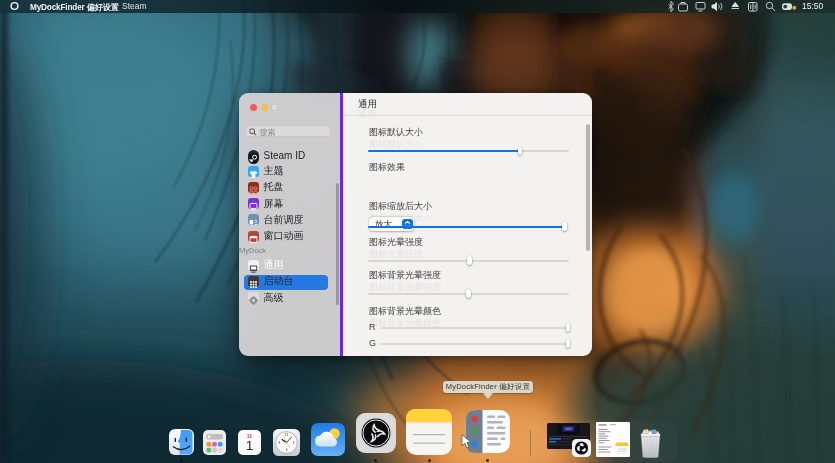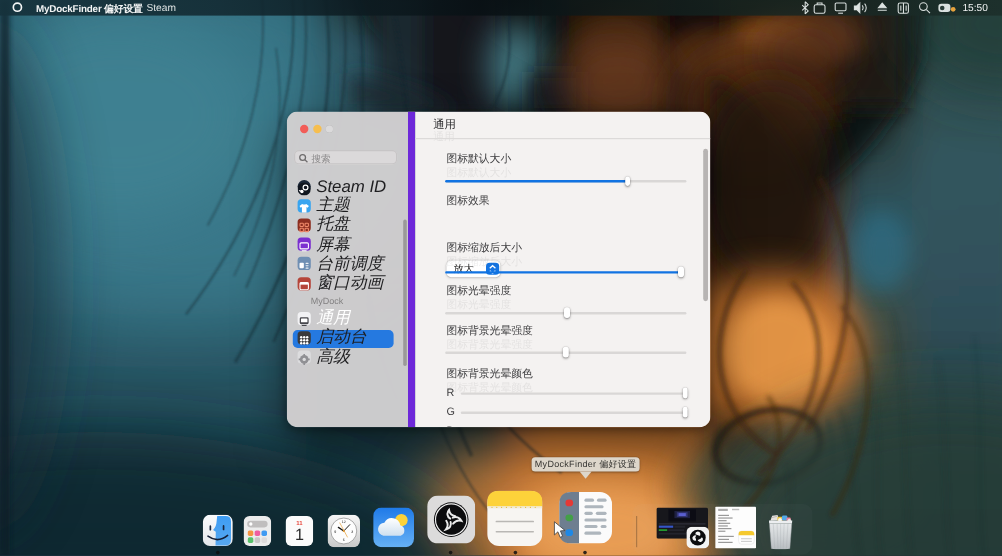--- a/index.html
+++ b/index.html
@@ -6,31 +6,31 @@
 #bgsvg{position:absolute;left:0;top:0;}
 
 #menubar{position:absolute;left:0;top:0;width:835px;height:13px;
 background:linear-gradient(90deg,rgba(22,50,60,.92) 0%,rgba(18,40,48,.88) 22%,rgba(8,16,20,.88) 48%,rgba(20,34,31,.86) 72%,rgba(28,46,42,.88) 100%);}
 #mb-title{position:absolute;left:30px;top:1.5px;font-size:8.2px;font-weight:bold;color:#f2f4f4;letter-spacing:-.15px;}
 #mb-steam{position:absolute;left:122px;top:1px;font-size:8.5px;color:#dfe4e4;}
 #mb-time{position:absolute;left:802px;top:1px;font-size:8.5px;color:#f2f4f4;text-align:right;}
 
 #win{position:absolute;left:239px;top:93px;width:353px;height:263px;border-radius:9px;overflow:hidden;
 box-shadow:0 16px 40px rgba(0,0,0,.5),0 2px 8px rgba(0,0,0,.35);display:flex;}
-#side{width:101px;background:rgba(210,208,209,.97);border-right:6px solid #6d28d9;position:relative;flex:none;}
+#side{width:101px;background:rgba(210,208,209,.97);border-right:3px solid #6d28d9;position:relative;flex:none;}
 #main{flex:1;background:#f4f2f1;position:relative;}
 .tl{position:absolute;top:11px;width:7px;height:7px;border-radius:50%;}
 #search{position:absolute;left:5.5px;top:32px;width:86px;height:12px;border-radius:4px;background:#dbd9da;box-shadow:inset 0 0 0 1px #c7c5c6;}
 #search .mg{position:absolute;left:4px;top:2.5px;}
 #search .ph{position:absolute;left:15px;top:1.5px;font-size:8px;color:#8a8889;}
 #list{position:absolute;left:0;top:54px;width:101px;}
 .row{height:16.2px;display:flex;align-items:center;padding-left:8.5px;position:relative;}
 .row .ic{width:11px;height:11px;border-radius:3px;margin-right:5px;flex:none;position:relative;}
-.row .tx{font-size:14px;color:#1e1e20;white-space:nowrap;font-style:italic;}
-#mydock{height:13px;display:flex;align-items:center;padding-left:20px;font-size:7.5px;color:#828081;}
+.row .tx{font-size:10px;color:#1e1e20;white-space:nowrap;}
+#mydock{height:13px;display:flex;align-items:center;padding-left:0;font-size:7.5px;color:#828081;}
 #selbg{position:absolute;left:4.5px;top:181.5px;width:84px;height:15px;border-radius:4px;background:#2579e0;}
 .sel .tx{color:#fff;}
 #sscroll{position:absolute;right:1.5px;top:90px;width:2.5px;height:122px;border-radius:1.5px;background:#9b9999;}
 
 #ptitle{position:absolute;left:15px;top:5px;font-size:9.5px;color:#2c2c2e;}
 #pdiv{position:absolute;left:0;top:22px;width:100%;height:1px;background:#dcdad9;}
 .lbl{position:absolute;font-size:9px;color:#3d3d3f;white-space:nowrap;}
 .ghost{opacity:.09;}
 .track{position:absolute;height:2px;border-radius:1px;background:#d9d7d6;}
 .fill{position:absolute;height:2px;border-radius:1px;background:#1173e2;}

